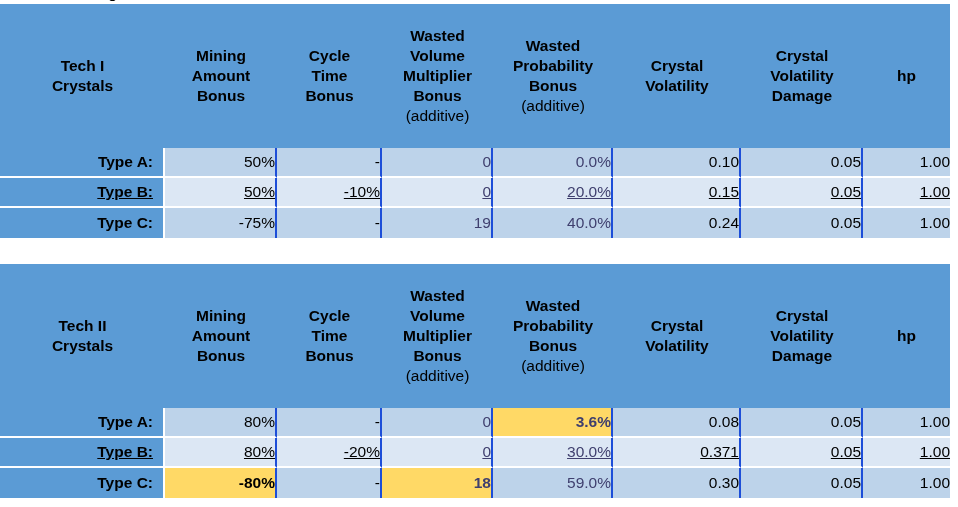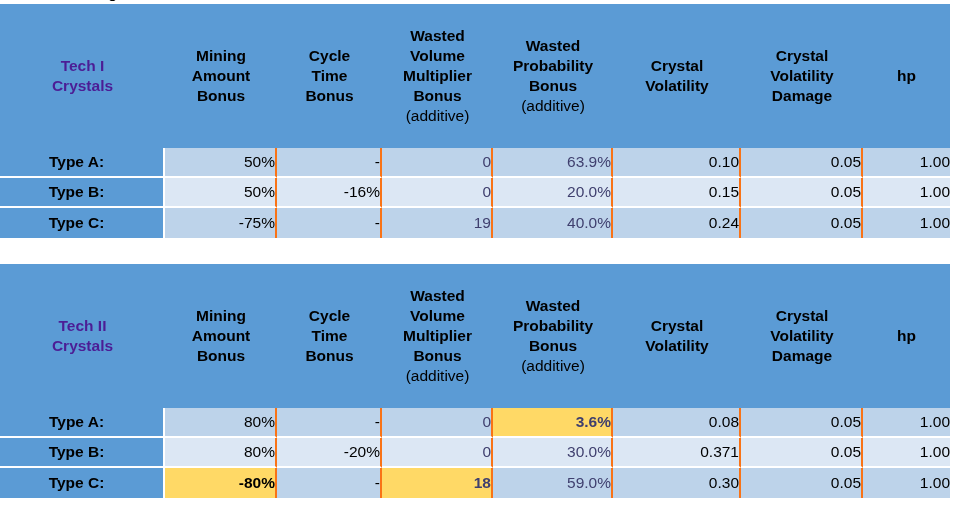--- a/index.html
+++ b/index.html
@@ -51,21 +51,21 @@
     background: #5B9BD5;
     height: 144px;
     vertical-align: top;
     padding-top: 6px;
     text-align: center;
     font-weight: bold;
     color: #000000;
     border: none;
   }
   thead th.corner-head {
-    color: #4c1d95;
+    color: #000000;
     text-align: center;
     margin-left: 29px;
   }
   thead th .sub {
     display: block;
     font-weight: normal;
     color: #000000;
   }
   thead th .hdr-line {
     display: block;
@@ -73,31 +73,32 @@
 
   
   tbody tr { height: 30px; }
 
   tbody td {
     height: 30px;
     background: #BDD3EA;
     text-align: right;
     padding-right: 9px;
     color: #000000;
-    border-right: 2px solid #f97316;
+    border-right: 2px solid #1d4ed8;
     border-bottom: 2px solid #FFFFFF;
   }
   tbody tr.band-light td {
     background: #DCE7F4;
+    text-decoration: underline;
   }
   tbody td.rowlabel {
     background: #5B9BD5 !important;
     color: #000000;
     font-weight: bold;
-    text-align: center;
+    text-align: right;
     padding-right: 10px;
     border-right: 2px solid #FFFFFF;
   }
   tbody td.accentnum {
     color: #3F3F6E;
   }
   tbody td.hl {
     background: #FFD966 !important;
     font-weight: bold;
   }
@@ -201,29 +202,29 @@
             <span class="hdr-line">hp</span>
           </th>
         </tr>
     </thead>
     <tbody>
         <tr>
           <td class="rowlabel">Type A:</td>
           <td>50%</td>
           <td>-</td>
           <td class="accentnum">0</td>
-          <td class="accentnum">63.9%</td>
+          <td class="accentnum">0.0%</td>
           <td>0.10</td>
           <td>0.05</td>
           <td>1.00</td>
         </tr>
         <tr class="band-light">
           <td class="rowlabel">Type B:</td>
           <td>50%</td>
-          <td>-16%</td>
+          <td>-10%</td>
           <td class="accentnum">0</td>
           <td class="accentnum">20.0%</td>
           <td>0.15</td>
           <td>0.05</td>
           <td>1.00</td>
         </tr>
         <tr>
           <td class="rowlabel">Type C:</td>
           <td>-75%</td>
           <td>-</td>

